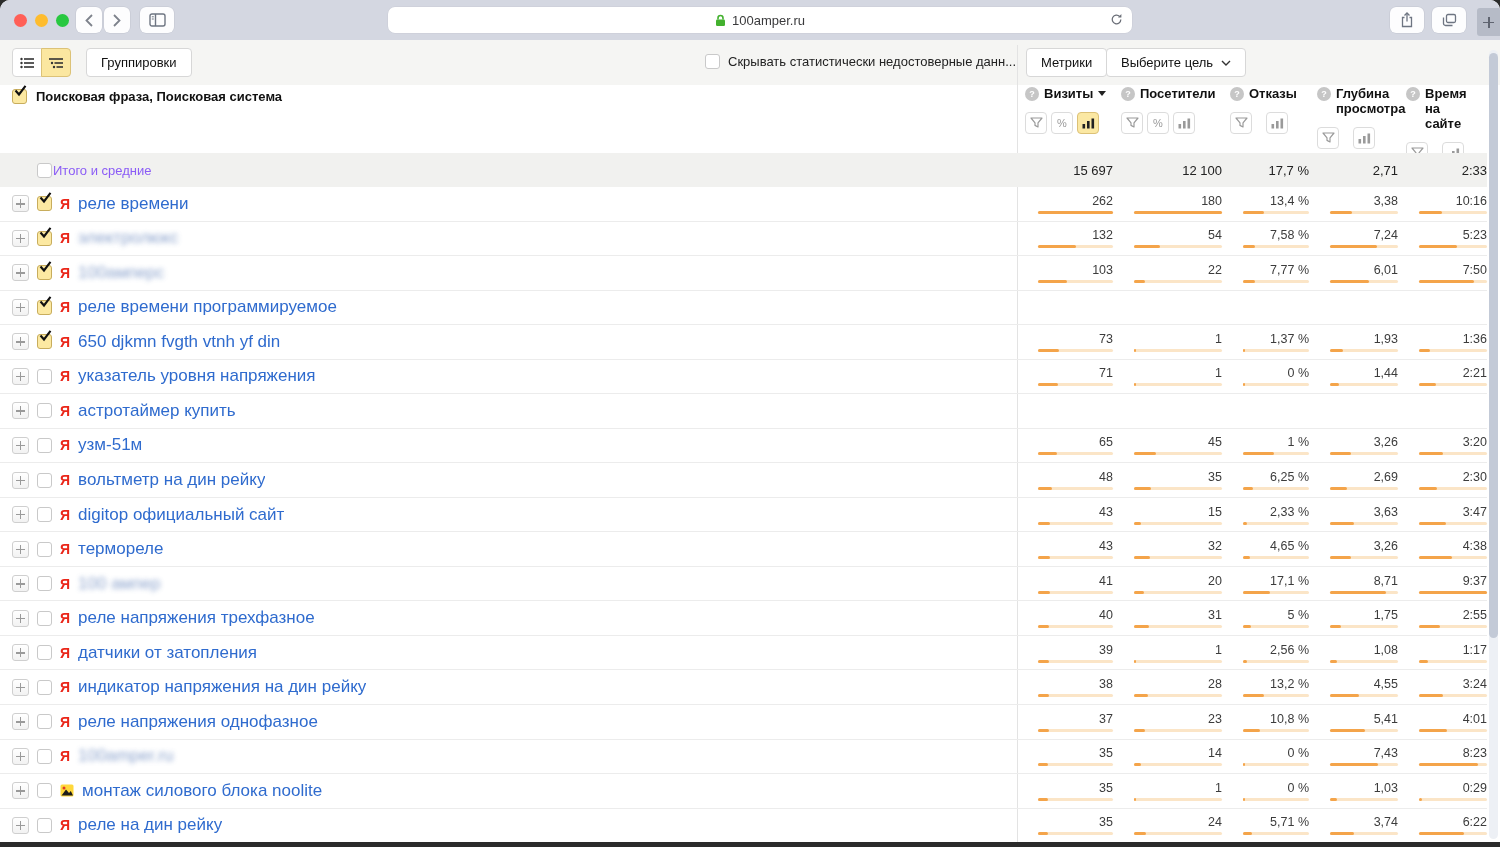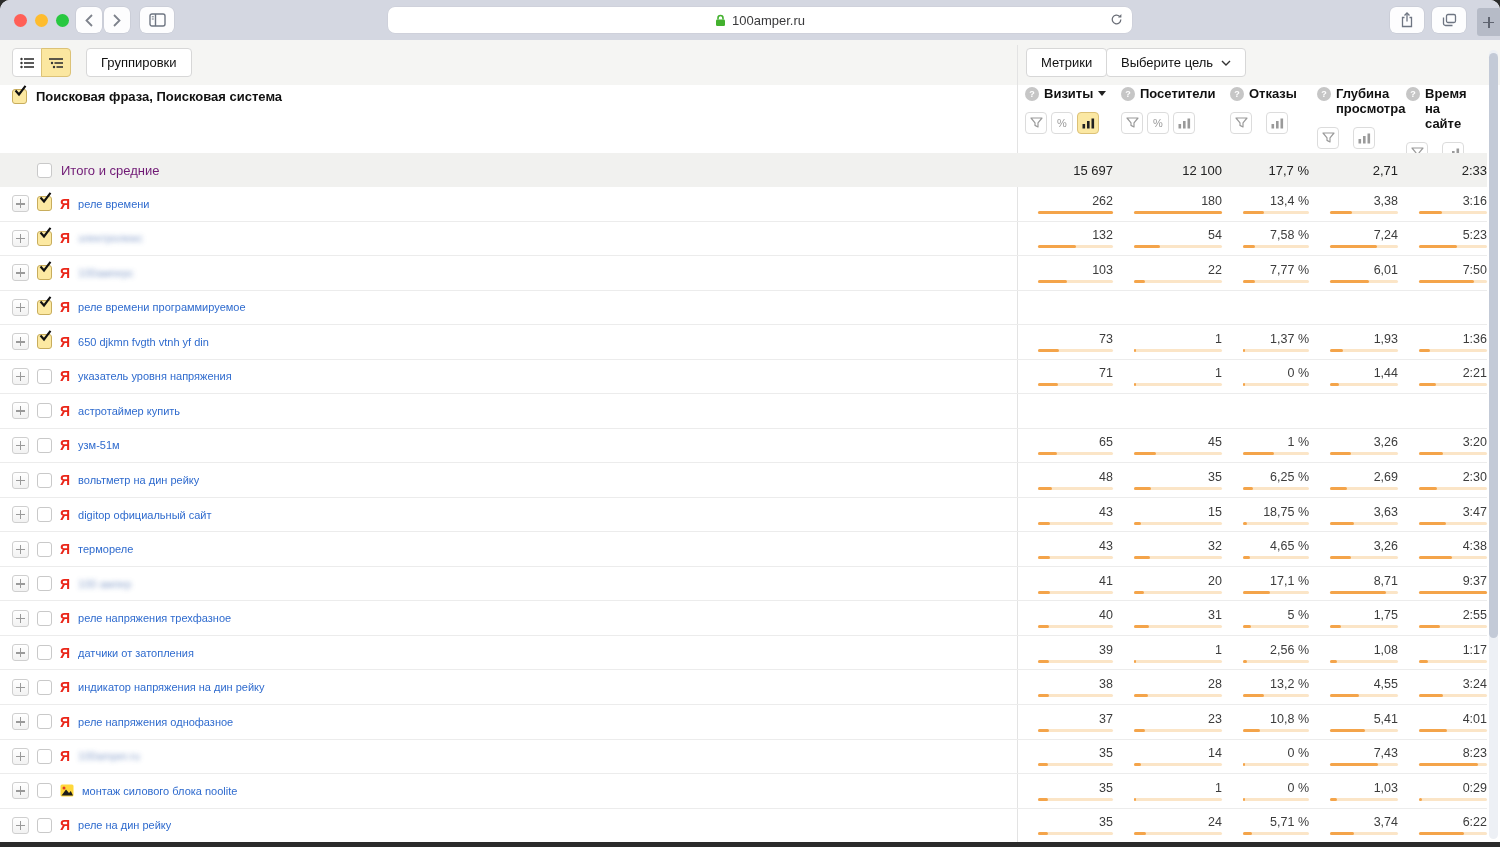--- a/index.html
+++ b/index.html
@@ -36,35 +36,35 @@
   .metric-headers{position:absolute;left:1017px;top:46px;width:457px;padding-left:8px;box-sizing:border-box;display:grid;grid-template-columns:75px 88px 66px 68px 68px;column-gap:21px;}
   .mh-top{display:flex;gap:5px;align-items:flex-start;font-weight:bold;font-size:13px;line-height:15px;color:#111;}
   .qicon{flex:0 0 14px;width:14px;height:14px;border-radius:50%;background:#c6c6c6;color:#fff;font-size:9px;font-weight:bold;text-align:center;line-height:14px;margin-top:1px;}
   .caret{width:0;height:0;border-left:4px solid transparent;border-right:4px solid transparent;border-top:5px solid #222;margin-top:5px;}
   .mh-filters{margin-top:11px;display:flex;gap:4px;}
   .mh-filters.wide{gap:14px;}
   .fbtn{width:22px;height:22px;border:1px solid #dcdcdc;border-radius:4px;background:#fff;color:#9a9a9a;display:flex;align-items:center;justify-content:center;font-size:11px;box-sizing:border-box;padding:0;}
   .fbtn.active{background:#fbe8a3;border-color:#dcc177;color:#222;}
   
   .totals-row{position:absolute;left:0;right:13px;top:113px;height:34px;background:#f1f1ef;display:flex;align-items:center;}
-  .totals-left{flex:1;display:flex;align-items:center;gap:9px;padding-left:37px;font-size:13px;color:#701a75;}
+  .totals-left{flex:1;display:flex;align-items:center;gap:1px;padding-left:37px;font-size:13px;color:#8b5cf6;}
   .metrics{flex:0 0 457px;display:grid;grid-template-columns:75px 88px 66px 68px 68px;column-gap:21px;padding-left:8px;box-sizing:border-box;align-content:center;}
   .tnum{font-size:13px;color:#222;text-align:right;}
   
   .rows{position:absolute;left:0;right:13px;top:147px;bottom:0;display:flex;flex-direction:column;}
   .trow{flex:1 1 0;border-bottom:1px solid #ececec;box-sizing:border-box;display:flex;align-items:stretch;}
   .trow:last-child{border-bottom:none;}
   .trow-left{flex:1;display:flex;align-items:center;gap:8px;padding-left:12px;min-width:0;}
   .plus-btn{width:17px;height:17px;border:1px solid #cfcfcf;border-radius:3px;background:linear-gradient(#fff,#f2f2f2);display:flex;align-items:center;justify-content:center;padding:0;flex:0 0 17px;}
   .pglyph{position:relative;width:9px;height:9px;}
   .pglyph::before,.pglyph::after{content:"";position:absolute;background:#9a9a9a;}
   .pglyph::before{left:0;top:4px;width:9px;height:1.4px;}
   .pglyph::after{left:4px;top:0;width:1.4px;height:9px;}
   .engine-y{color:#ea2619;font-size:14px;font-weight:bold;line-height:14px;flex:0 0 auto;}
-  .phrase{font-size:11px;color:#2f6bce;text-decoration:none;white-space:nowrap;overflow:hidden;text-overflow:ellipsis;}
+  .phrase{font-size:17px;color:#2f6bce;text-decoration:none;white-space:nowrap;overflow:hidden;text-overflow:ellipsis;}
   .phrase.blurred{filter:blur(2.6px);opacity:.8;color:#6f8cc0;}
   .cell{display:flex;flex-direction:column;align-items:flex-end;justify-content:center;}
   .num{font-size:12.5px;color:#3c3c3c;line-height:14px;width:100%;text-align:right;}
   .bar{width:100%;height:3px;border-radius:2px;background:#fbe5c7;margin-top:3px;position:relative;}
   .bar i{display:block;position:absolute;left:0;top:0;height:3px;border-radius:2px;background:#f4a44a;min-width:2px;}
   
   .scrollbar{position:absolute;right:2px;top:10px;bottom:3px;width:9px;border-radius:5px;background:#edf0f5;}
   .thumb{position:absolute;left:0;top:3px;width:9px;height:585px;border-radius:5px;background:#c3cad7;}
 </style>
 </head>
@@ -155,20 +155,28 @@
               <circle cx="3" cy="6" r="1.2"></circle>
               <rect x="5.5" y="5.2" width="8.5" height="1.6"></rect>
               <circle cx="5" cy="10" r="1.2"></circle>
               <rect x="7.5" y="9.2" width="6.5" height="1.6"></rect>
             </g>
           </svg>
       </button>
     </div>
     <button class="btn" style="left:86px;">Группировки</button>
 
+    <div class="hide-group">
+      <span class="cb"></span>
+      <span>Скрывать статистически недостоверные данн...</span>
+      <svg style="margin-left:6px" width="18" height="18" viewBox="0 0 18 18">
+          <circle cx="9" cy="9" r="6.2" fill="none" stroke="#a8a8a8" stroke-width="3" stroke-dasharray="2.6 1.6"></circle>
+          <circle cx="9" cy="9" r="4.1" fill="none" stroke="#a8a8a8" stroke-width="2.4"></circle>
+        </svg>
+    </div>
 
     <button class="btn" style="left:1026px;">Метрики</button>
     <button class="btn" style="left:1106px;">
       <span>Выберите цель</span>
       <svg width="10" height="6" viewBox="0 0 10 6">
           <path d="M1 1l4 4 4-4" fill="none" stroke="#333" stroke-width="1.4"></path>
         </svg>
     </button>
 
     <div class="dim-header">
@@ -358,21 +366,21 @@
                 <i style="width: 31.9%;"></i>
               </div>
             </div>
       <div class="cell">
               <div class="num">3,38</div>
               <div class="bar">
                 <i style="width: 32.2%;"></i>
               </div>
             </div>
       <div class="cell">
-              <div class="num">3:16</div>
+              <div class="num">10:16</div>
               <div class="bar">
                 <i style="width: 34%;"></i>
               </div>
             </div>
     </div>
   </div>
         <div class="trow">
     <div class="trow-left">
       <button class="plus-btn">
               <span class="pglyph"></span>
@@ -695,21 +703,21 @@
                 <i style="width: 16.4%;"></i>
               </div>
             </div>
       <div class="cell">
               <div class="num">15</div>
               <div class="bar">
                 <i style="width: 8.3%;"></i>
               </div>
             </div>
       <div class="cell">
-              <div class="num">18,75 %</div>
+              <div class="num">2,33 %</div>
               <div class="bar">
                 <i style="width: 5.5%;"></i>
               </div>
             </div>
       <div class="cell">
               <div class="num">3,63</div>
               <div class="bar">
                 <i style="width: 34.6%;"></i>
               </div>
             </div>

